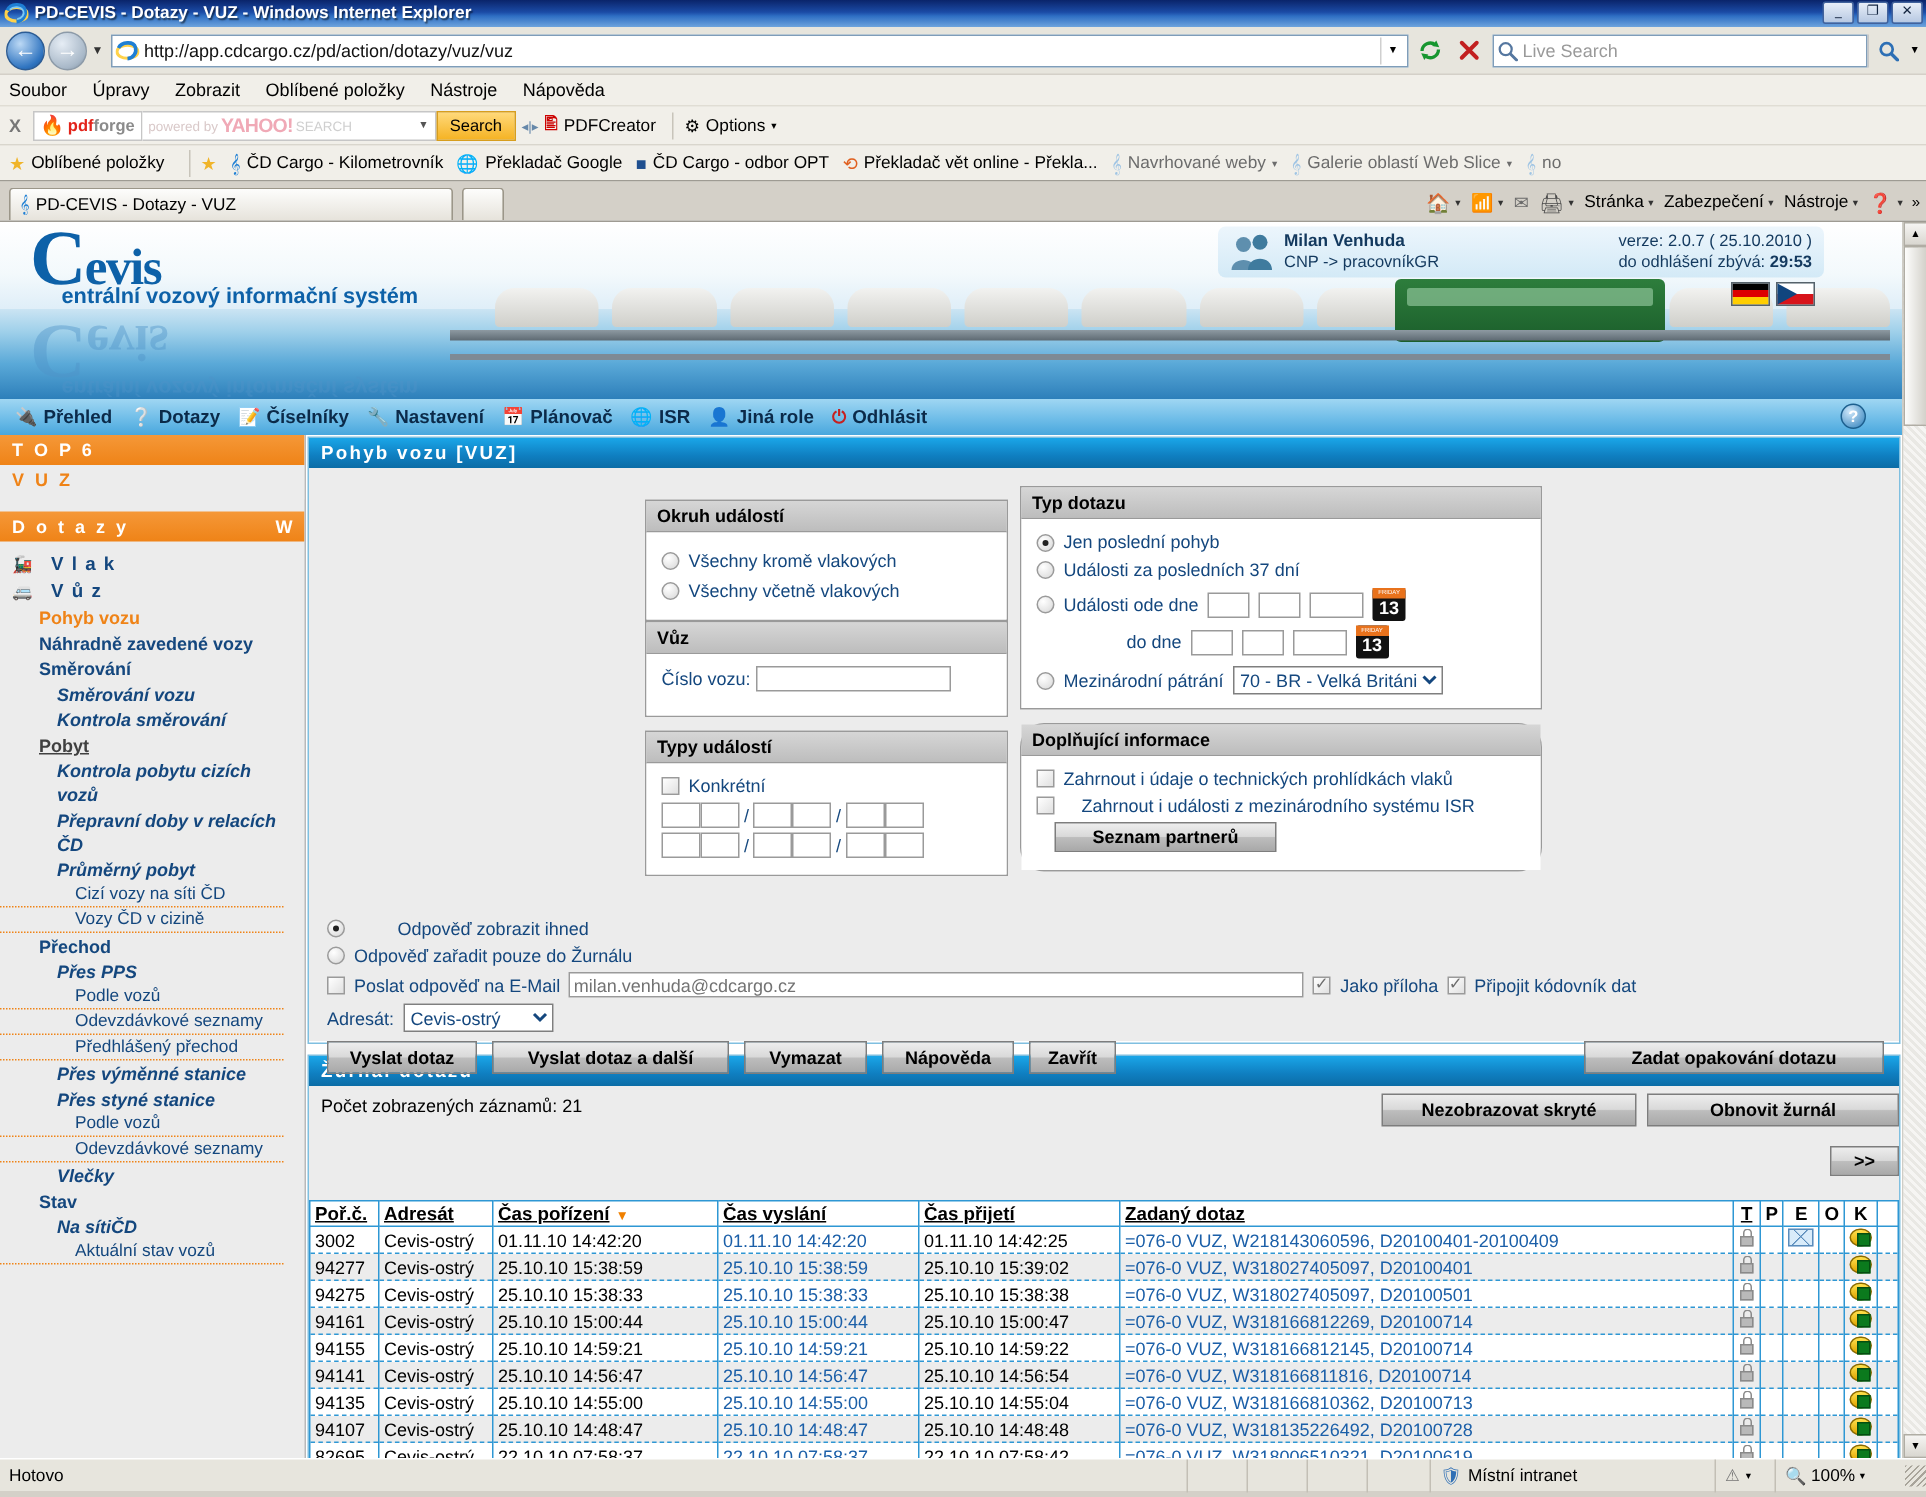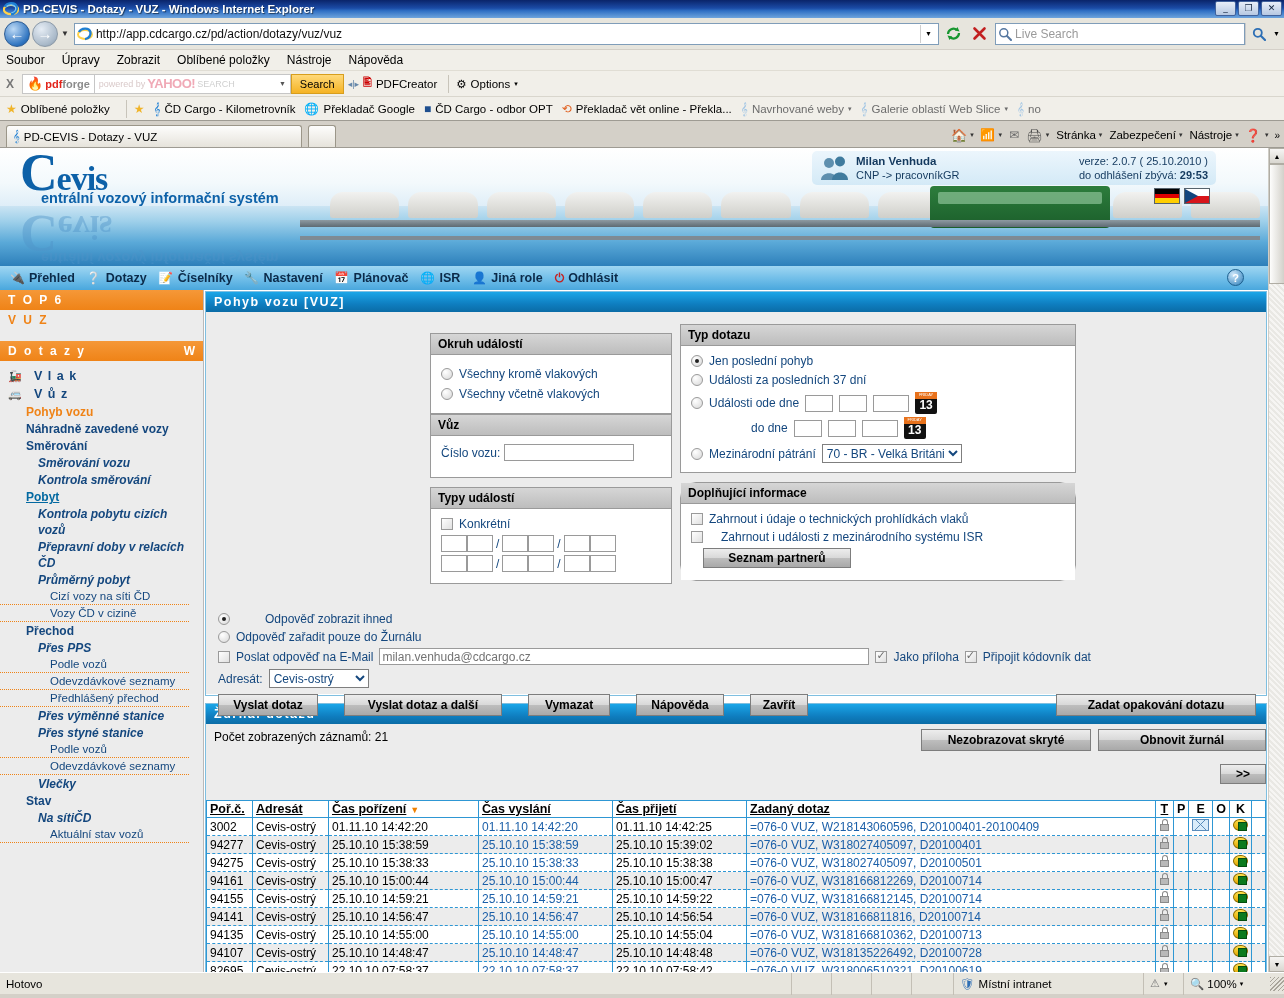--- a/index.html
+++ b/index.html
@@ -523,21 +523,21 @@
       <div class="sb-row">
         <span class="gl" style="color:#555;">🚐</span>
         <span>V ů z</span>
       </div>
       <div id="sb-items">
             <div style="padding-left: 26px; padding-right: 6px; font-size: 12px; line-height: 16px; color: rgb(239, 131, 23); font-weight: bold; font-style: normal; padding-top: 1px;"><span>Pohyb vozu</span></div>
             <div style="padding-left: 26px; padding-right: 6px; font-size: 12px; line-height: 16px; color: rgb(20, 71, 126); font-weight: bold; font-style: normal; padding-top: 1px;"><span>Náhradně zavedené vozy</span></div>
             <div style="padding-left: 26px; padding-right: 6px; font-size: 12px; line-height: 16px; color: rgb(20, 71, 126); font-weight: bold; font-style: normal; padding-top: 1px;"><span>Směrování</span></div>
             <div style="padding-left: 38px; padding-right: 6px; font-size: 12px; line-height: 16px; color: rgb(20, 71, 126); font-weight: bold; font-style: italic; padding-top: 1px;"><span>Směrování vozu</span></div>
             <div style="padding-left: 38px; padding-right: 6px; font-size: 12px; line-height: 16px; color: rgb(20, 71, 126); font-weight: bold; font-style: italic; padding-top: 1px;"><span>Kontrola směrování</span></div>
-            <div style="padding-left: 26px; padding-right: 12px; font-size: 12px; line-height: 16px; color: #0369a1; font-weight: bold; font-style: normal; padding-top: 1px; text-decoration: underline;"><span>Pobyt</span></div>
+            <div style="padding-left: 26px; padding-right: 12px; font-size: 12px; line-height: 16px; color: #404040; font-weight: bold; font-style: normal; padding-top: 1px; text-decoration: underline;"><span>Pobyt</span></div>
             <div style="padding-left: 38px; padding-right: 6px; font-size: 12px; line-height: 16px; color: rgb(20, 71, 126); font-weight: bold; font-style: italic; padding-top: 1px;"><span>Kontrola pobytu cizích vozů</span></div>
             <div style="padding-left: 38px; padding-right: 6px; font-size: 12px; line-height: 16px; color: rgb(20, 71, 126); font-weight: bold; font-style: italic; padding-top: 1px;"><span>Přepravní doby v relacích ČD</span></div>
             <div style="padding-left: 38px; padding-right: 6px; font-size: 12px; line-height: 16px; color: rgb(20, 71, 126); font-weight: bold; font-style: italic; padding-top: 1px;"><span>Průměrný pobyt</span></div>
             <div style="padding-left: 50px; padding-right: 6px; font-size: 11.5px; line-height: 16px; color: rgb(20, 71, 126); font-weight: normal; font-style: normal; border-bottom: 1px dotted rgb(239, 131, 23); margin-right: 14px;"><span>Cizí vozy na síti ČD</span></div>
             <div style="padding-left: 50px; padding-right: 6px; font-size: 11.5px; line-height: 16px; color: rgb(20, 71, 126); font-weight: normal; font-style: normal; border-bottom: 1px dotted rgb(239, 131, 23); margin-right: 14px;"><span>Vozy ČD v cizině</span></div>
             <div style="padding-left: 26px; padding-right: 6px; font-size: 12px; line-height: 16px; color: rgb(20, 71, 126); font-weight: bold; font-style: normal; padding-top: 1px;"><span>Přechod</span></div>
             <div style="padding-left: 38px; padding-right: 6px; font-size: 12px; line-height: 16px; color: rgb(20, 71, 126); font-weight: bold; font-style: italic; padding-top: 1px;"><span>Přes PPS</span></div>
             <div style="padding-left: 50px; padding-right: 6px; font-size: 11.5px; line-height: 16px; color: rgb(20, 71, 126); font-weight: normal; font-style: normal; border-bottom: 1px dotted rgb(239, 131, 23); margin-right: 14px;"><span>Podle vozů</span></div>
             <div style="padding-left: 50px; padding-right: 6px; font-size: 11.5px; line-height: 16px; color: rgb(20, 71, 126); font-weight: normal; font-style: normal; border-bottom: 1px dotted rgb(239, 131, 23); margin-right: 14px;"><span>Odevzdávkové seznamy</span></div>
             <div style="padding-left: 50px; padding-right: 6px; font-size: 11.5px; line-height: 16px; color: rgb(20, 71, 126); font-weight: normal; font-style: normal; border-bottom: 1px dotted rgb(239, 131, 23); margin-right: 14px;"><span>Předhlášený přechod</span></div>
@@ -605,25 +605,25 @@
                   <input class="txt" style="width: 26px;">
                   <input class="txt" style="width: 26px;">
                   <span class="lbl" style="margin:0 3px;">/</span>
                   <input class="txt" style="width: 26px;">
                   <input class="txt" style="width: 26px;">
                 </div>
               </div>
             </fieldset>
           </div>
 
-          <div style="position:absolute;left:474px;top:12px;width:396px;">
+          <div style="position:absolute;left:474px;top:12px;width:348px;">
             <fieldset class="fs">
               <div class="fs-head">Typ dotazu</div>
               <div class="fs-body" style="height:126px;padding-top:8px;">
-                <div class="line" style="margin-bottom:5px;">
+                <div class="line" style="margin-bottom:5px;align-items:flex-end;">
                   <span class="radio on"></span>
                   <span class="lbl">Jen poslední pohyb</span>
                 </div>
                 <div class="line" style="margin-bottom:5px;">
                   <span class="radio"></span>
                   <span class="lbl">Události za posledních 37 dní</span>
                 </div>
                 <div class="line" style="margin-bottom:3px;">
                   <span class="radio"></span>
                   <span class="lbl">Události ode dne</span>
@@ -688,21 +688,21 @@
               <span class="lbl">Jako příloha</span>
               <span class="chk on"></span>
               <span class="lbl">Připojit kódovník dat</span>
             </div>
             <div class="line" style="margin-bottom:6px;">
               <span class="lbl">Adresát:</span>
               <select class="sel" style="width:100px;">
                 <option>Cevis-ostrý</option>
               </select>
             </div>
-            <div style="display:flex;align-items:flex-start;gap:26px;">
+            <div style="display:flex;align-items:flex-start;gap:10px;">
               <div class="btn" style="width:100px;">Vyslat dotaz</div>
               <div class="btn" style="width:158px;">Vyslat dotaz a další</div>
               <div class="btn" style="width:82px;">Vymazat</div>
               <div class="btn" style="width:88px;">Nápověda</div>
               <div class="btn" style="width:58px;">Zavřít</div>
               <div class="btn" style="width:200px;margin-left:auto;">Zadat opakování dotazu</div>
             </div>
           </div>
 
         </div>

